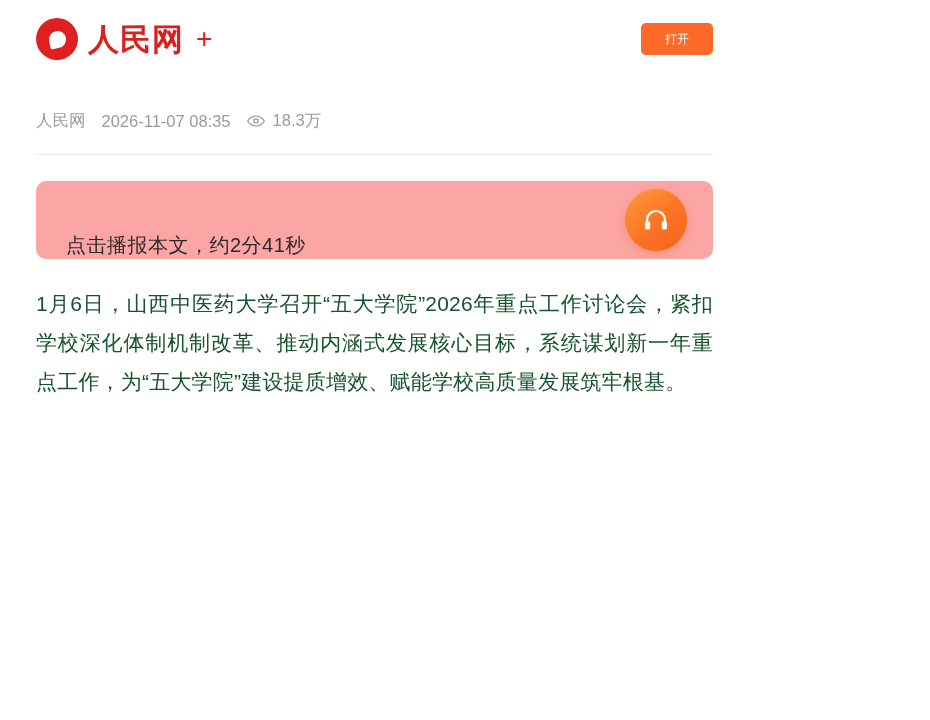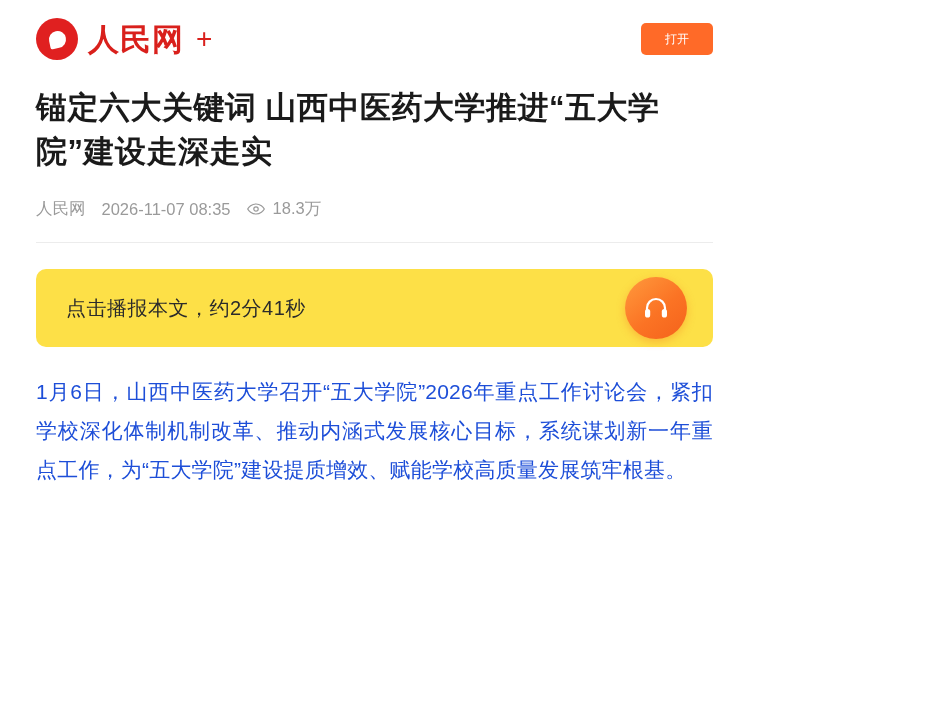--- a/index.html
+++ b/index.html
@@ -122,24 +122,24 @@
   }
 
   
   .audio-wrap {
     padding: 26px 28px 0 28px;
     position: relative;
   }
   .audio-bar {
     position: relative;
     height: 78px;
-    background: #fde047;
+    background: #fca5a5;
     border-radius: 10px;
     display: flex;
-    align-items: center;
+    align-items: flex-end;
     padding: 0 30px;
     box-sizing: border-box;
     cursor: pointer;
   }
   .audio-text {
     font-size: 20px;
     color: #2b2b2b;
     letter-spacing: 0.5px;
   }
   .audio-fab {
@@ -159,21 +159,21 @@
   }
   .audio-fab svg { display:block; }
 
   
   .article-body {
     padding: 26px 28px 0 28px;
   }
   .article-body p {
     font-size: 21px;
     line-height: 1.85;
-    color: #1d4ed8;
+    color: #14532d;
     margin: 0 0 22px 0;
     text-align: justify;
     letter-spacing: 0.2px;
   }
 </style>
 </head>
 <body>
 
 <div class="page">
 
@@ -183,21 +183,20 @@
         <span class="drop"></span>
       </span>
       <span class="brand-name">人民网</span>
       <span class="brand-plus">+</span>
     </div>
     <div class="header-spacer"></div>
     <button class="open-button">打开</button>
   </div>
 
   <div class="title-block">
-    <h1 class="article-title">锚定六大关键词 山西中医药大学推进“五大学院”建设走深走实</h1>
     <div class="meta-row">
       <span>人民网</span>
       <span>2026-11-07 08:35</span>
       <span class="meta-views">
         <span class="eye-icon">
           <svg width="18" height="12" viewBox="0 0 18 12">
             <path d="M9 1C4.8 1 1.6 4 0.7 6c0.9 2 4.1 5 8.3 5s7.4-3 8.3-5C16.4 4 13.2 1 9 1z" fill="none" stroke="#9a9a9a" stroke-width="1.2"></path>
             <circle cx="9" cy="6" r="2.2" fill="none" stroke="#9a9a9a" stroke-width="1.2"></circle>
           </svg>
         </span>

